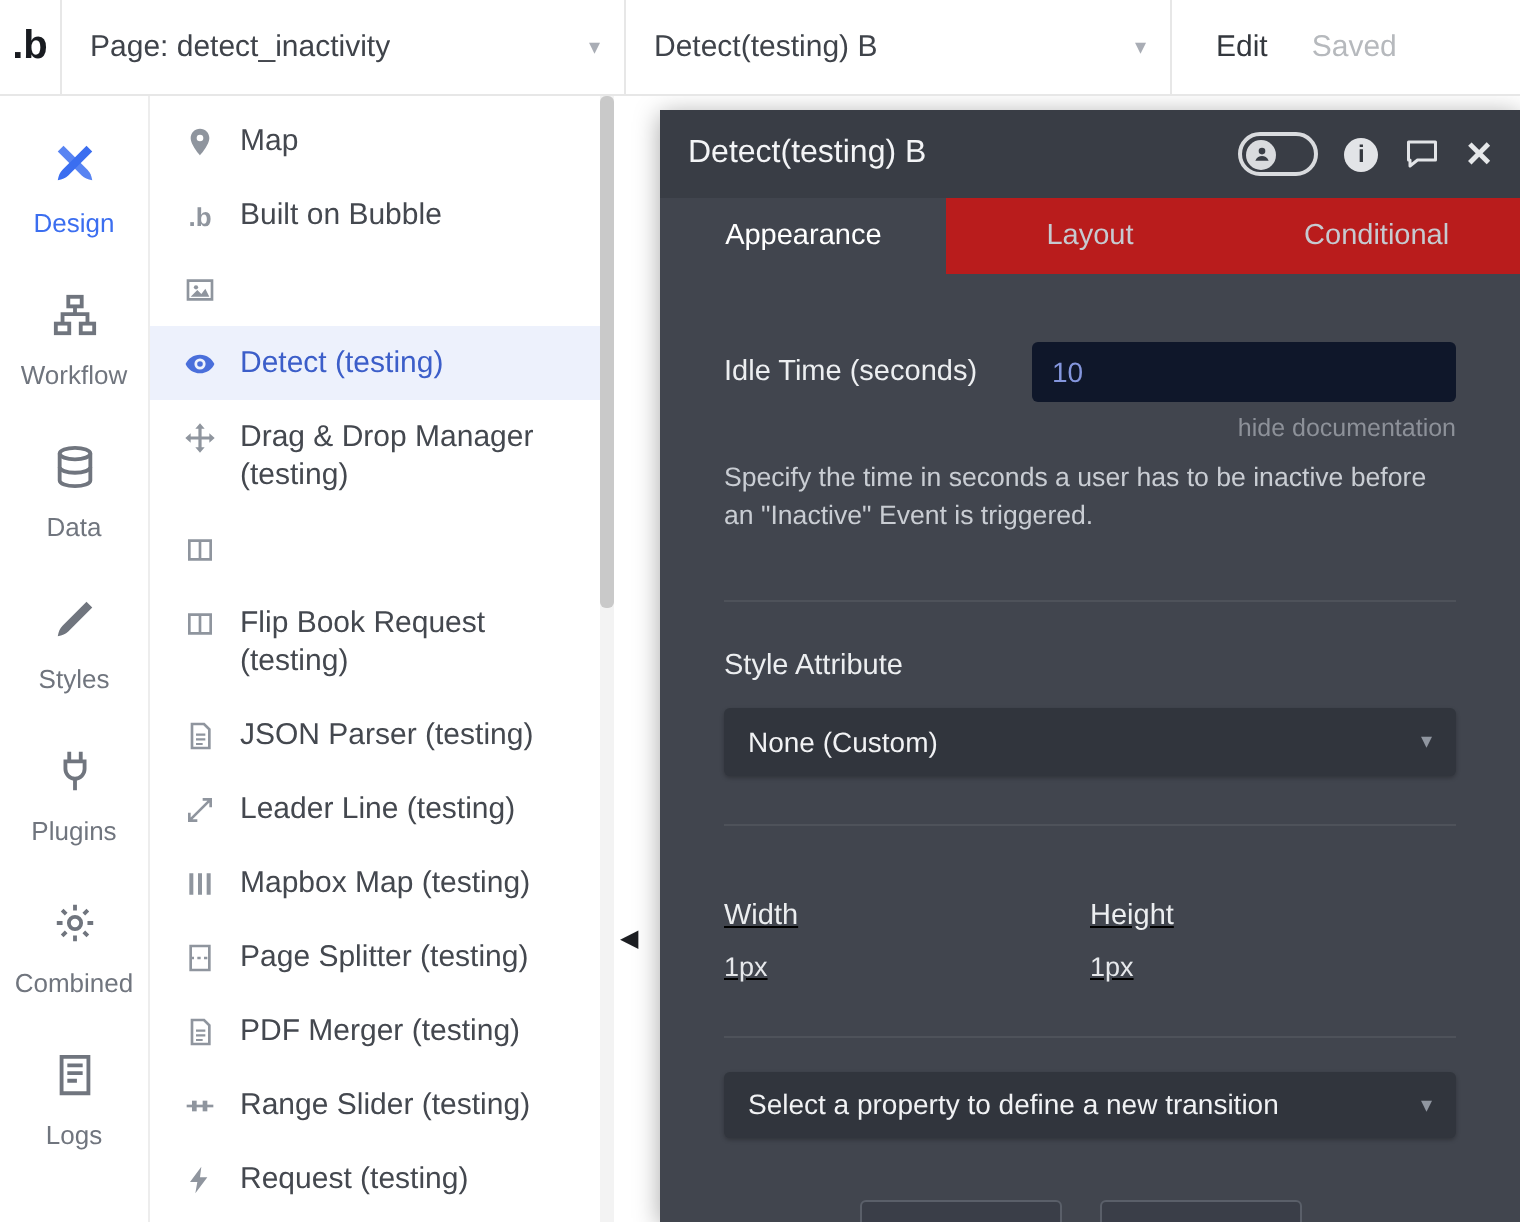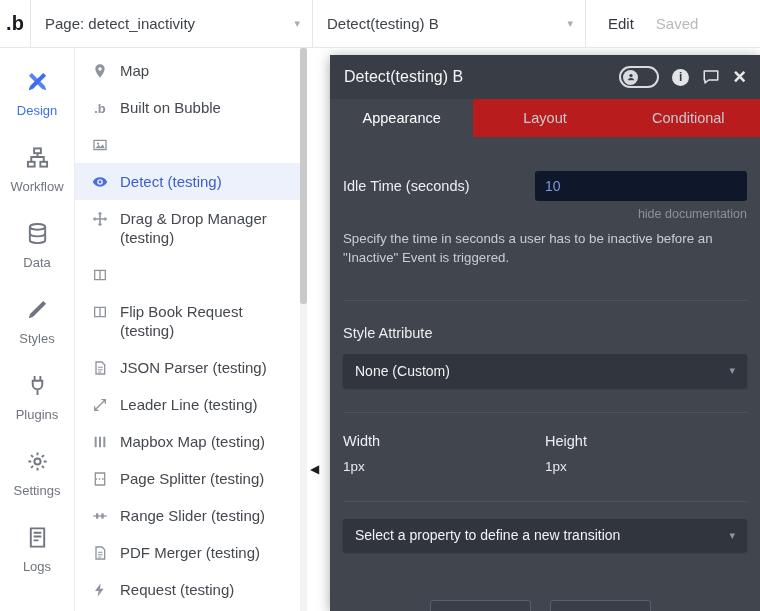--- a/index.html
+++ b/index.html
@@ -63,35 +63,35 @@
                 font-size:12px; font-weight:bold; display:flex; align-items:center; justify-content:center;
                 cursor:pointer; }
   .comment-icon { color:#e2e4e7; cursor:pointer; display:flex; }
   .comment-icon svg { width:18px; height:18px; }
   .close-x { color:#e6e8ea; font-size:22px; line-height:18px; cursor:pointer; font-weight:bold; }
 
   .tabbar { height:38px; background:#b91c1c; display:flex; }
   .tab { flex:1; text-align:center; line-height:38px; font-size:14.5px; color:#c6cad0; cursor:pointer; }
   .tab.active { background:#41454e; color:#ffffff; }
 
-  .panel-content { padding:0 13px; position:relative; }
+  .panel-content { padding:0 32px; position:relative; }
   .field-row { margin-top:34px; display:flex; align-items:center; }
   .field-label { flex:1; color:#eceef0; font-size:14.5px; }
   .idle-input { width:212px; height:30px; background:#0f172a; border:none; border-radius:3px;
                 color:#8496dd; font-size:14px; padding:0 10px; font-family:"Liberation Sans", sans-serif; outline:none; }
   .hide-doc { margin-top:6px; text-align:right; color:#8d9199; font-size:12.5px; cursor:pointer; }
   .doc-text { margin-top:8px; color:#c9cdd3; font-size:13.3px; line-height:1.45; }
   .divider { margin-top:32px; border-top:1px solid rgba(255,255,255,0.07); }
   .section-label { margin-top:24px; color:#eceef0; font-size:14.5px; }
   .dropdown { margin-top:13px; height:34px; background:#31353d; border-radius:3px;
               display:flex; align-items:center; padding:0 12px; cursor:pointer;
               box-shadow:0 1px 2px rgba(0,0,0,0.25); }
   .dropdown .dd-text { flex:1; color:#f1f2f4; font-size:14px; white-space:nowrap; overflow:hidden; }
   .dropdown .chev { color:#9096a0; }
-  .dims-row { margin-top:20px; display:flex; }
+  .dims-row { margin-top:37px; display:flex;text-decoration:underline; }
   .dim-col { flex:1; }
   .dim-label { color:#eceef0; font-size:14.5px; }
   .dim-value { margin-top:10px; color:#e6e8eb; font-size:13.5px; }
   .divider.d2 { margin-top:24px; }
   .divider.d3 { margin-top:27px; }
   .dropdown.transition { margin-top:17px; height:33px; }
   .bottom-btn { position:absolute; width:101px; height:30px; background:#3a3e48;
                 border:1px solid #5a5f69; border-radius:3px; top:545px; cursor:pointer; }
   .bottom-btn.left { left:100px; }
   .bottom-btn.right { left:220px; }
@@ -162,21 +162,21 @@
       </span>
       <span class="side-label">Plugins</span>
     </div>
     <div class="side-item">
       <span>
         <svg viewBox="0 0 24 24" fill="none" stroke="currentColor" stroke-width="2">
             <circle cx="12" cy="12" r="3.2"></circle>
             <path d="M12 2.5v3M12 18.5v3M2.5 12h3M18.5 12h3M5.3 5.3l2.1 2.1M16.6 16.6l2.1 2.1M18.7 5.3l-2.1 2.1M7.4 16.6l-2.1 2.1"></path>
           </svg>
       </span>
-      <span class="side-label">Settings</span>
+      <span class="side-label">Combined</span>
     </div>
     <div class="side-item">
       <span>
         <svg viewBox="0 0 24 24" fill="none" stroke="currentColor" stroke-width="2">
             <path d="M5 2.5h14v19H5z"></path>
             <path d="M8 7h8M8 11h8M8 15h5"></path>
           </svg>
       </span>
       <span class="side-label">Logs</span>
     </div>
@@ -268,35 +268,35 @@
           <svg viewBox="0 0 24 24">
             <path fill="none" stroke="currentColor" stroke-width="2" d="M5 3h14v18H5z"></path>
             <path fill="none" stroke="currentColor" stroke-width="2" stroke-dasharray="2.5 2.5" d="M5 12h14"></path>
           </svg>
         </span>
       <span class="llabel">Page Splitter (testing)</span>
     </div>
     <div class="row">
       <span class="licon">
           <svg viewBox="0 0 24 24">
+            <path fill="none" stroke="currentColor" stroke-width="2" d="M6 3h9l4 4v14H6z"></path>
+            <path fill="none" stroke="currentColor" stroke-width="1.6" d="M9 11h7M9 14.5h7M9 18h5"></path>
+          </svg>
+        </span>
+      <span class="llabel">PDF Merger (testing)</span>
+    </div>
+    <div class="row">
+      <span class="licon">
+          <svg viewBox="0 0 24 24">
             <path fill="none" stroke="currentColor" stroke-width="2" d="M2 12h20"></path>
             <rect x="6" y="8" width="3.5" height="8" fill="currentColor"></rect>
             <rect x="14" y="8" width="3.5" height="8" fill="currentColor"></rect>
           </svg>
         </span>
       <span class="llabel">Range Slider (testing)</span>
-    </div>
-    <div class="row">
-      <span class="licon">
-          <svg viewBox="0 0 24 24">
-            <path fill="none" stroke="currentColor" stroke-width="2" d="M6 3h9l4 4v14H6z"></path>
-            <path fill="none" stroke="currentColor" stroke-width="1.6" d="M9 11h7M9 14.5h7M9 18h5"></path>
-          </svg>
-        </span>
-      <span class="llabel">PDF Merger (testing)</span>
     </div>
     <div class="row">
       <span class="licon">
           <svg viewBox="0 0 24 24">
             <path fill="currentColor" d="M13 2L4.5 13.5H10L8.5 22l9-12H12z"></path>
           </svg>
         </span>
       <span class="llabel">Request (testing)</span>
     </div>
   </div>

